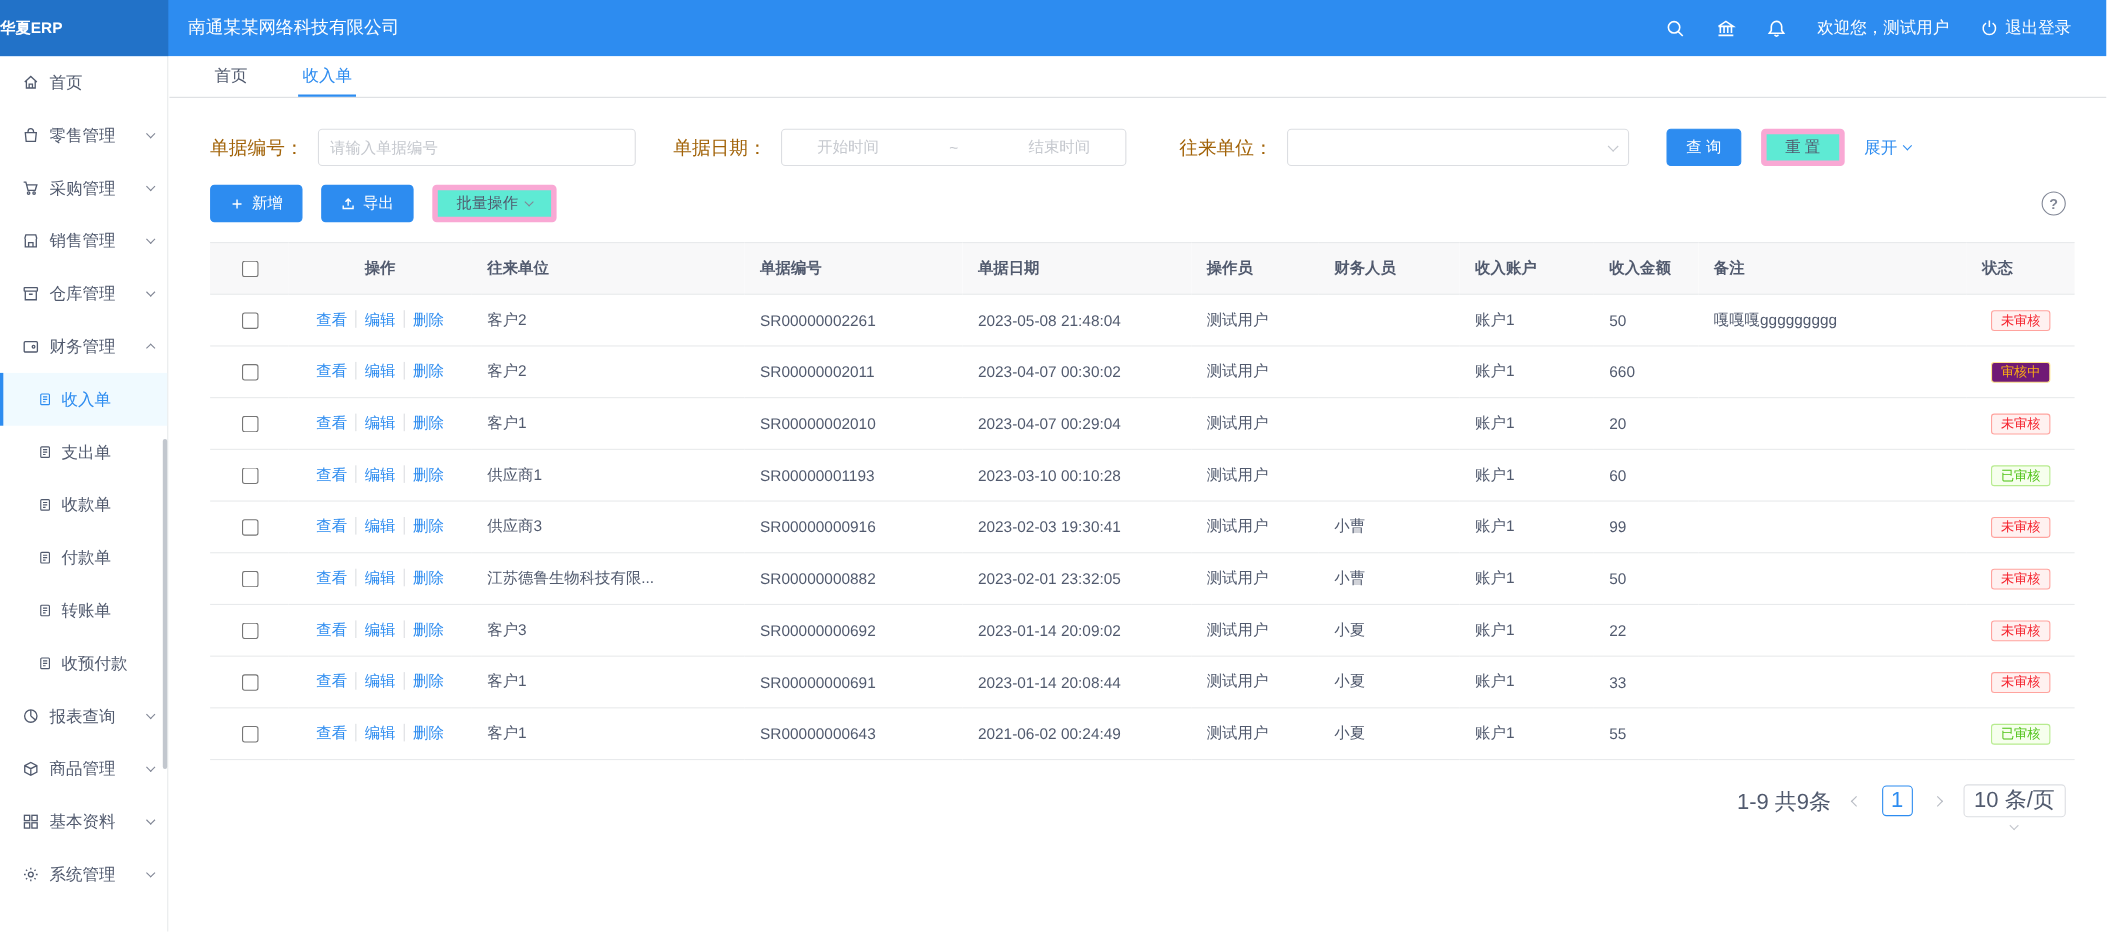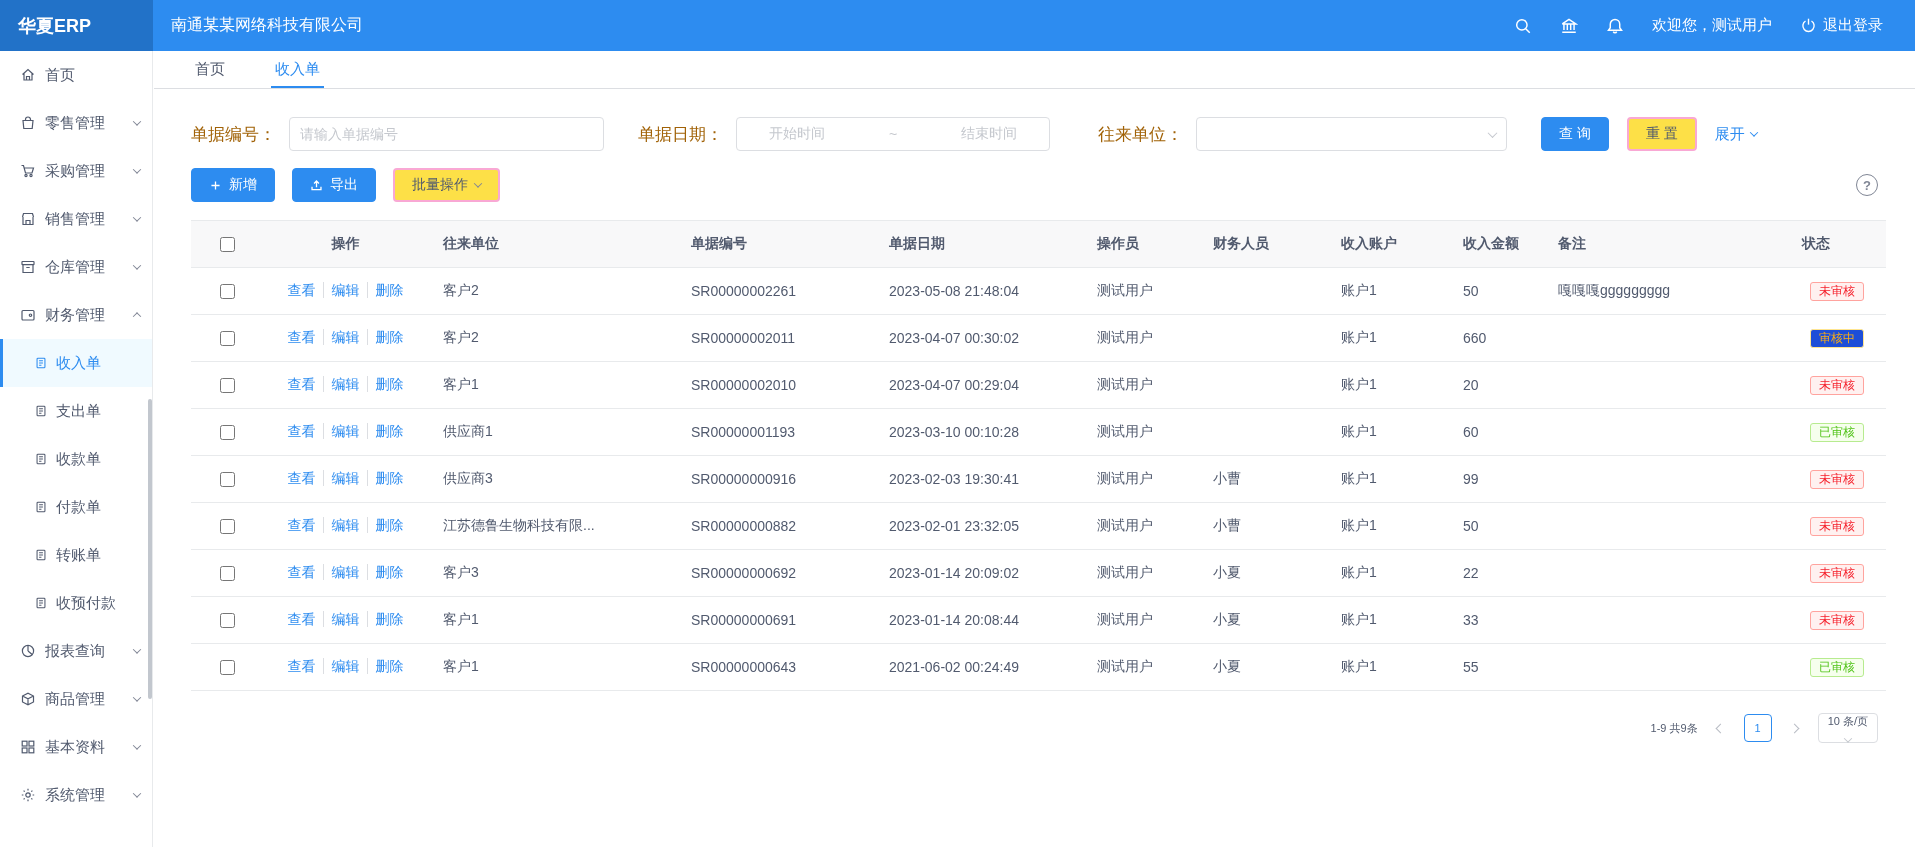--- a/index.html
+++ b/index.html
@@ -4,21 +4,21 @@
 <style>
   * { box-sizing: border-box; }
   html,body { margin:0; padding:0; }
   body {
     width:1915px; height:847px; overflow:hidden;
     font-family:"Liberation Sans","DejaVu Sans",sans-serif;
     color:#515a6e; background:#fff; position:relative; font-size:14px;
   }
   
   .header { position:absolute; top:0; left:0; width:1915px; height:51px; background:#2d8cf0; display:flex; align-items:center; z-index:20; }
-  .logo { width:153px; height:51px; background:#2272c8; color:#fff; font-size:18px; font-weight:bold; display:flex; align-items:center; padding-left:18px; flex:none; }
+  .logo { width:153px; height:51px; background:#2272c8; color:#fff; font-size:14px; font-weight:bold; display:flex; align-items:center; flex:none; }
   .company { color:#fff; font-size:16px; margin-left:18px; }
   .header-right { margin-left:auto; display:flex; align-items:center; gap:28px; padding-right:32px; color:#fff; font-size:15px; }
   .hicon { display:flex; align-items:center; cursor:pointer; }
   .hicon svg { stroke:#fff; fill:none; stroke-width:1.3; }
   .logout { display:flex; align-items:center; gap:6px; cursor:pointer; }
   
   .sidebar { position:absolute; top:51px; left:0; width:153px; height:796px; background:#fff; border-right:1px solid #e8eaec; z-index:10; }
   .menu-item { height:48px; display:flex; align-items:center; gap:9px; padding:0 12px 0 20px; font-size:15px; color:#515a6e; cursor:pointer; }
   .menu-item svg { stroke:#515a6e; fill:none; stroke-width:1.2; flex:none; }
   .menu-item .chev { margin-left:auto; color:#808695; }
@@ -37,40 +37,40 @@
   .filter-row { display:flex; align-items:center; margin:28px 37px 0 37px; }
   .f-label { font-weight:normal; color:#a16207; margin-right:13px; font-size:17px; white-space:nowrap; }
   .ml34 { margin-left:34px; } .ml48 { margin-left:48px; } .ml18 { margin-left:18px; }
   .inp { height:34px; border:1px solid #dcdee2; border-radius:4px; padding:0 10px; font-size:14px; color:#515a6e; outline:none; font-family:inherit; }
   .inp::placeholder { color:#c5c8ce; }
   .daterange { width:314px; height:34px; border:1px solid #dcdee2; border-radius:4px; display:flex; align-items:center; justify-content:space-around; color:#c5c8ce; font-size:14px; cursor:pointer; }
   .select { width:311px; height:34px; border:1px solid #dcdee2; border-radius:4px; display:flex; align-items:center; padding:0 10px; cursor:pointer; }
   .select .chev { margin-left:auto; color:#c5c8ce; }
   .btn { height:34px; border-radius:4px; font-size:14px; padding:0 17px; display:inline-flex; align-items:center; gap:7px; cursor:pointer; font-family:inherit;text-align:center; }
   .btn-primary { background:#2d8cf0; border:1px solid #2d8cf0; color:#fff; }
-  .btn-default { background:#fde047; border:2px solid #f9a8d4; color:#515a6e; }
+  .btn-default { background:#5eead4; border:5px solid #f9a8d4; color:#515a6e; }
   .btn svg { stroke:#fff; fill:none; stroke-width:1.6; }
   .expand-link { color:#2d8cf0; display:inline-flex; align-items:center; gap:6px; cursor:pointer; font-size:15px; }
   
   .toolbar { display:flex; align-items:center; gap:17px; margin:17px 37px 0 37px; }
   .help { margin-left:auto; width:22px; height:22px; border:1.5px solid #808695; border-radius:50%; color:#808695; display:flex; align-items:center; justify-content:center; font-size:13px; font-weight:bold; cursor:pointer; }
   
   table { border-collapse:collapse; table-layout:fixed; width:1695px; margin:18px 37px 0 37px; }
   th { background:#f8f8f9; height:47px; font-weight:bold; text-align:left; padding:0 14px; color:#515a6e; font-size:14px; border-top:1px solid #e8eaec; border-bottom:1px solid #e8eaec; overflow:hidden; white-space:nowrap; }
   td { height:47px; padding:0 14px; font-size:14px; color:#515a6e; border-bottom:1px solid #e8eaec; overflow:hidden; white-space:nowrap; text-overflow:ellipsis; }
   .c { text-align:center; }
   input[type="checkbox"] { width:15px; height:15px; cursor:pointer; }
   .op-link { color:#2d8cf0; cursor:pointer; text-decoration:none; }
   .ops .op-link + .op-link { margin-left:7px; padding-left:8px; border-left:1px solid #dcdee2; }
   .tag { display:inline-block; padding:0 8px; font-size:12px; border-radius:3px; border:1px solid transparent; }
   .tag[data-status="red"]    { color:#f5222d; background:#fff1f0; border-color:#ffa39e; }
-  .tag[data-status="orange"] { color:#faad14; background:#1d4ed8; border-color:#ffe58f; }
+  .tag[data-status="orange"] { color:#faad14; background:#701a75; border-color:#ffe58f; }
   .tag[data-status="green"]  { color:#52c41a; background:#f6ffed; border-color:#b7eb8f; }
   
-  .pagination { display:flex; align-items:center; justify-content:flex-end; gap:10px; margin:22px 37px 15px 37px; font-size:11px; color:#515a6e; }
+  .pagination { display:flex; align-items:center; justify-content:flex-end; gap:10px; margin:22px 37px 15px 37px; font-size:20px; color:#515a6e; }
   .pg-arrow { width:26px; height:26px; display:flex; align-items:center; justify-content:center; cursor:pointer; color:#b8bcc4; }
   .pg-num { min-width:28px; height:28px; border:1px solid #2d8cf0; color:#2d8cf0; border-radius:4px; display:flex; align-items:center; justify-content:center; cursor:pointer; background:#fff; }
   .pg-size { height:30px; border:1px solid #dcdee2; border-radius:4px; display:flex; align-items:center; gap:8px; padding:0 9px; cursor:pointer; color:#515a6e;flex-direction:column; }
   .pg-size .chev { color:#c5c8ce; }
   
   .chev { display:inline-block; width:7px; height:7px; border-right:1.5px solid currentColor; border-bottom:1.5px solid currentColor; flex:none; }
   .chev.down  { transform:rotate(45deg) translate(-1px,-1px); }
   .chev.up    { transform:rotate(-135deg) translate(-1px,-1px); }
   .chev.left  { transform:rotate(135deg); }
   .chev.right { transform:rotate(-45deg); }
@@ -243,21 +243,21 @@
     <div class="tab">
         <span>首页</span>
       </div>
     <div class="tab active">
         <span>收入单</span>
       </div>
   </div>
 
   <div class="filter-row">
     <span class="f-label">单据编号：</span>
-    <input class="inp" style="width: 315px;" placeholder="请输入单据编号">
+    <input class="inp" style="width: 289px;" placeholder="请输入单据编号">
     <span class="f-label ml34">单据日期：</span>
     <div class="daterange">
       <span>开始时间</span>
       <span>~</span>
       <span>结束时间</span>
     </div>
     <span class="f-label ml48">往来单位：</span>
     <div class="select">
       <span></span>
       <i class="chev down"></i>

